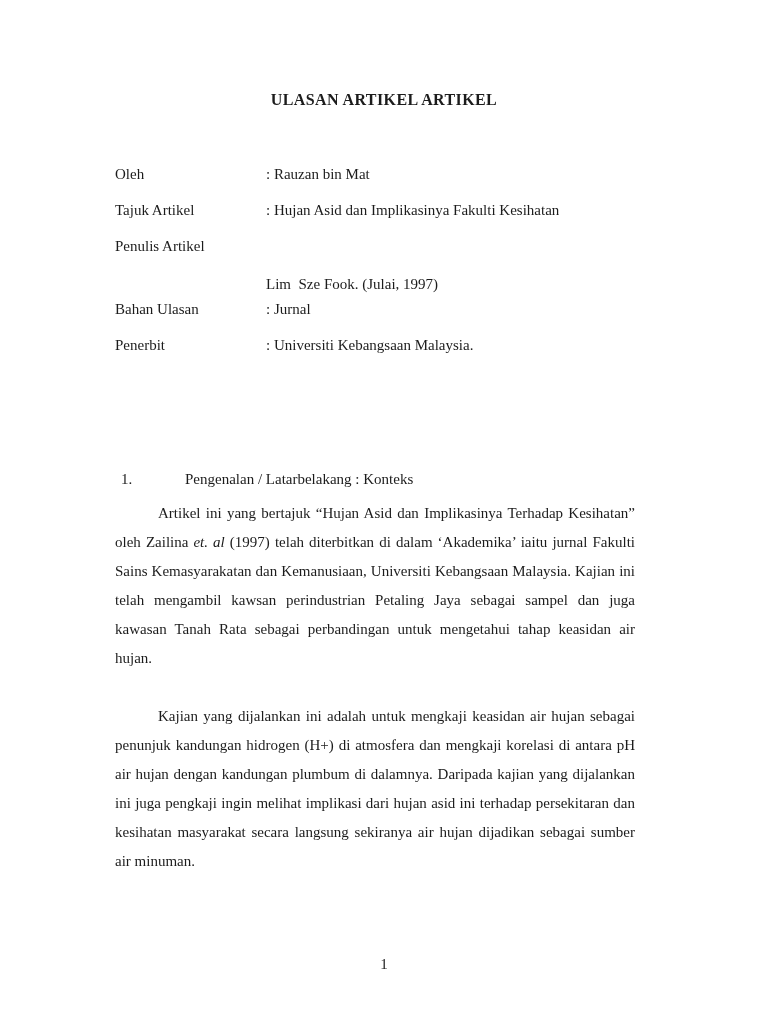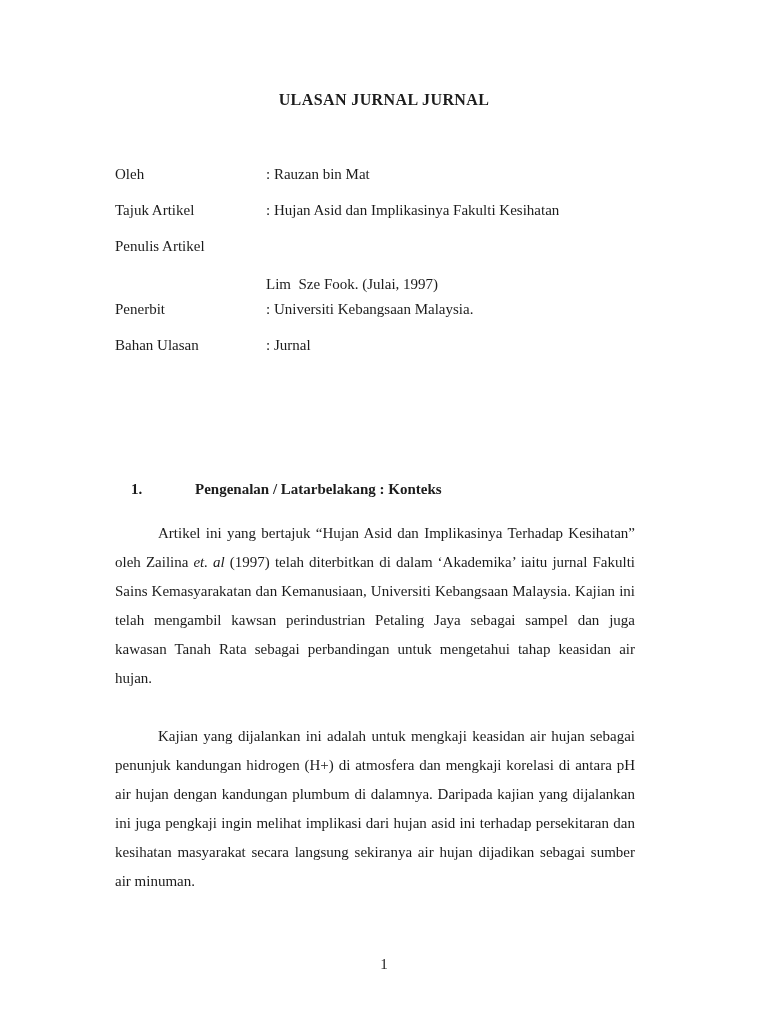--- a/index.html
+++ b/index.html
@@ -52,23 +52,23 @@
     margin-bottom: 5px;
   }
   .main {
     position: absolute;
     top: 460px;
     left: 115px;
     width: 538px;
     font-size: 15px;
   }
   .section-heading {
-    font-weight: bold;
+    font-weight: normal;
     line-height: 26.5px;
-    margin: 16px;
+    margin: 6px;
   }
   .sec-num {
     display: inline-block;
     width: 64px;
   }
   .body-para {
     margin: 0 18px 29px 0;
     text-indent: 43px;
     text-align: justify;
     line-height: 29px;
@@ -83,45 +83,45 @@
     width: 768px;
     text-align: center;
     font-size: 15px;
   }
 </style>
 </head>
 <body>
 
 <div class="page">
 
-  <h1 class="doc-title">ULASAN JURNAL JURNAL</h1>
+  <h1 class="doc-title">ULASAN ARTIKEL ARTIKEL</h1>
 
   <div class="metadata">
       <div class="meta-row">
         <span class="meta-label">Oleh</span>
         <span class="meta-value">: Rauzan bin Mat</span>
       </div>
       <div class="meta-row">
         <span class="meta-label">Tajuk Artikel</span>
         <span class="meta-value">: Hujan Asid dan Implikasinya Fakulti Kesihatan</span>
       </div>
       <div class="meta-row">
         <span class="meta-label">Penulis Artikel</span>
       </div>
       <div class="meta-row continuation">
         <span class="meta-label"></span>
         <span class="meta-value">Lim&nbsp; Sze Fook. (Julai, 1997)</span>
       </div>
       <div class="meta-row">
+        <span class="meta-label">Bahan Ulasan</span>
+        <span class="meta-value">: Jurnal</span>
+      </div>
+      <div class="meta-row">
         <span class="meta-label">Penerbit</span>
         <span class="meta-value">: Universiti Kebangsaan Malaysia.</span>
-      </div>
-      <div class="meta-row">
-        <span class="meta-label">Bahan Ulasan</span>
-        <span class="meta-value">: Jurnal</span>
       </div>
     </div>
 
   <div class="main">
     <div class="section-heading">
       <span class="sec-num">1.</span><span>Pengenalan / Latarbelakang : Konteks</span>
     </div>
     <div>
         <p class="body-para"><span>Artikel ini yang bertajuk “Hujan Asid dan Implikasinya Terhadap Kesihatan” oleh Zailina </span><span class="italic">et. al</span><span> (1997) telah diterbitkan di dalam ‘Akademika’ iaitu jurnal Fakulti Sains Kemasyarakatan dan Kemanusiaan, Universiti Kebangsaan Malaysia. Kajian ini telah mengambil kawsan perindustrian Petaling Jaya sebagai sampel dan juga kawasan Tanah Rata sebagai perbandingan untuk mengetahui tahap keasidan air hujan.</span></p>
         <p class="body-para"><span>Kajian yang dijalankan ini adalah untuk mengkaji keasidan air hujan sebagai penunjuk kandungan hidrogen (H+) di atmosfera dan mengkaji korelasi di antara pH air hujan dengan kandungan plumbum di dalamnya. Daripada kajian yang dijalankan ini juga pengkaji ingin melihat implikasi dari hujan asid ini terhadap persekitaran dan kesihatan masyarakat secara langsung sekiranya air hujan dijadikan sebagai sumber air minuman.</span></p>

